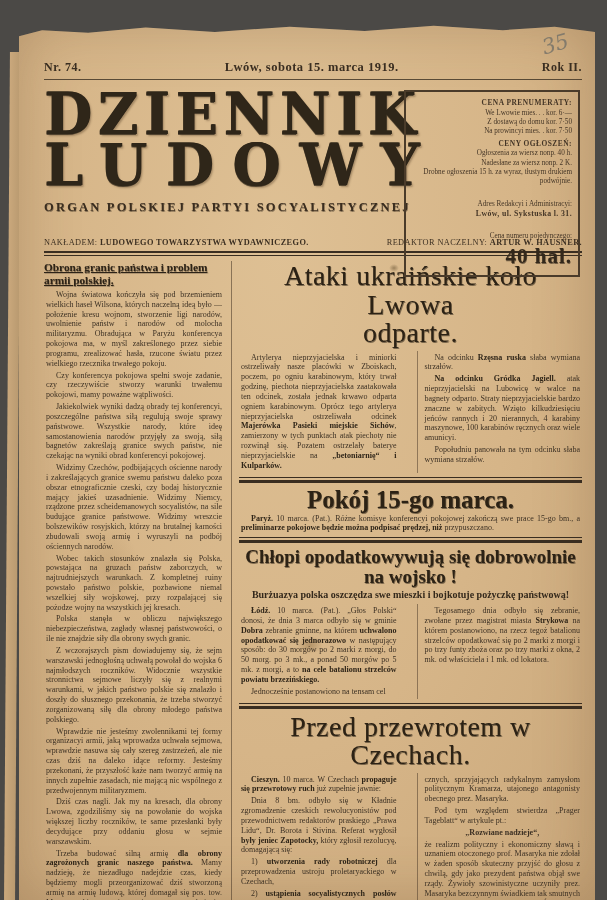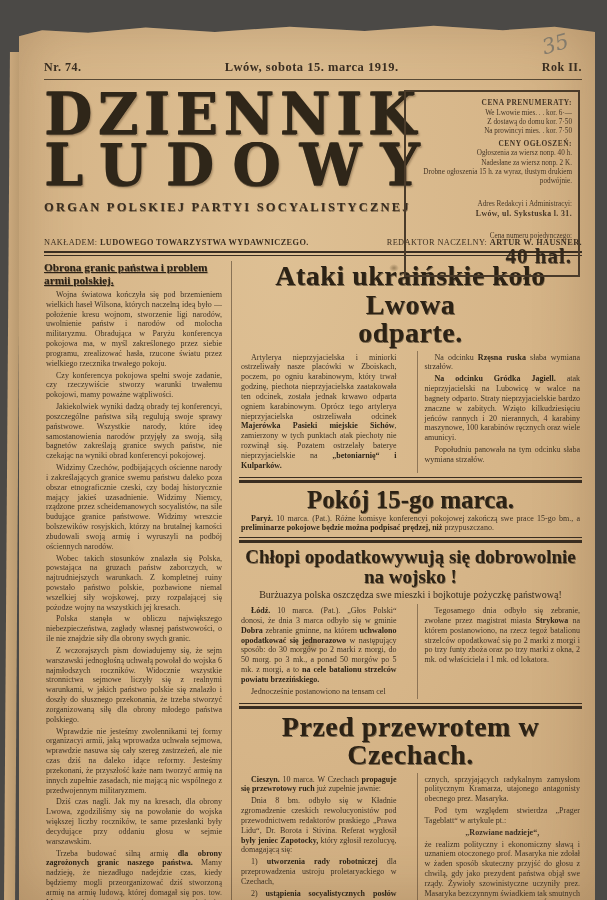--- a/index.html
+++ b/index.html
@@ -79,28 +79,28 @@
   .lead-title{
     margin:0 0 3px;font-size:11.3px;font-weight:bold;line-height:1.15;
     color:#2d2317;text-shadow:.5px .5px 0 rgba(45,35,23,.5);text-decoration:underline;
   }
   p.para{margin:2px;font-size:8px;line-height:1.23;text-align:justify;
     text-indent:10px;color:#3c3023;}
   p.para.center{ text-align:center;text-indent:0;font-weight:bold;margin:2px 0;}
   p.para.noindent{text-indent:0;}
   p.para b{color:#2f2518;}
 
-  .hl-xl{margin:1px 0 3px;font-size:28px;font-weight:bold;text-align:center;
+  .hl-xl{margin:1px 0 3px;font-size:28px;font-weight:normal;text-align:center;
     line-height:1.02;letter-spacing:.5px;color:#2c2215;
     text-shadow:.7px .7px 0 rgba(44,34,21,.55);}
   .hl-lg{margin:2px 0 2px;font-size:25px;font-weight:bold;text-align:center;
     line-height:1.0;color:#2c2215;text-shadow:.7px .7px 0 rgba(44,34,21,.55);}
   .hl-md{margin:2px 0 2px;font-size:19px;font-weight:bold;text-align:center;
     line-height:1.05;color:#2c2215;text-shadow:.6px .6px 0 rgba(44,34,21,.5);}
-  .subhead{font-size:10px;font-weight:normal;text-align:center;line-height:1.2;
+  .subhead{font-size:10px;font-weight:bold;text-align:center;line-height:1.2;
     margin:1px 8px 3px;color:#33281b;}
   .subcols{display:flex;align-items:flex-start;}
   .subcol{width:50%;min-width:0;}
   .subcol.a{padding-right:18px;border-right:1px solid rgba(70,52,36,.5);}
   .subcol.b{padding-left:5px;}
   .rule-heavy{
     height:6px;margin:4px 0;
     background:
       linear-gradient(#392d20,#392d20) 0 0/100% 1px no-repeat,
       linear-gradient(#392d20,#392d20) 0 100%/100% 3px no-repeat;

